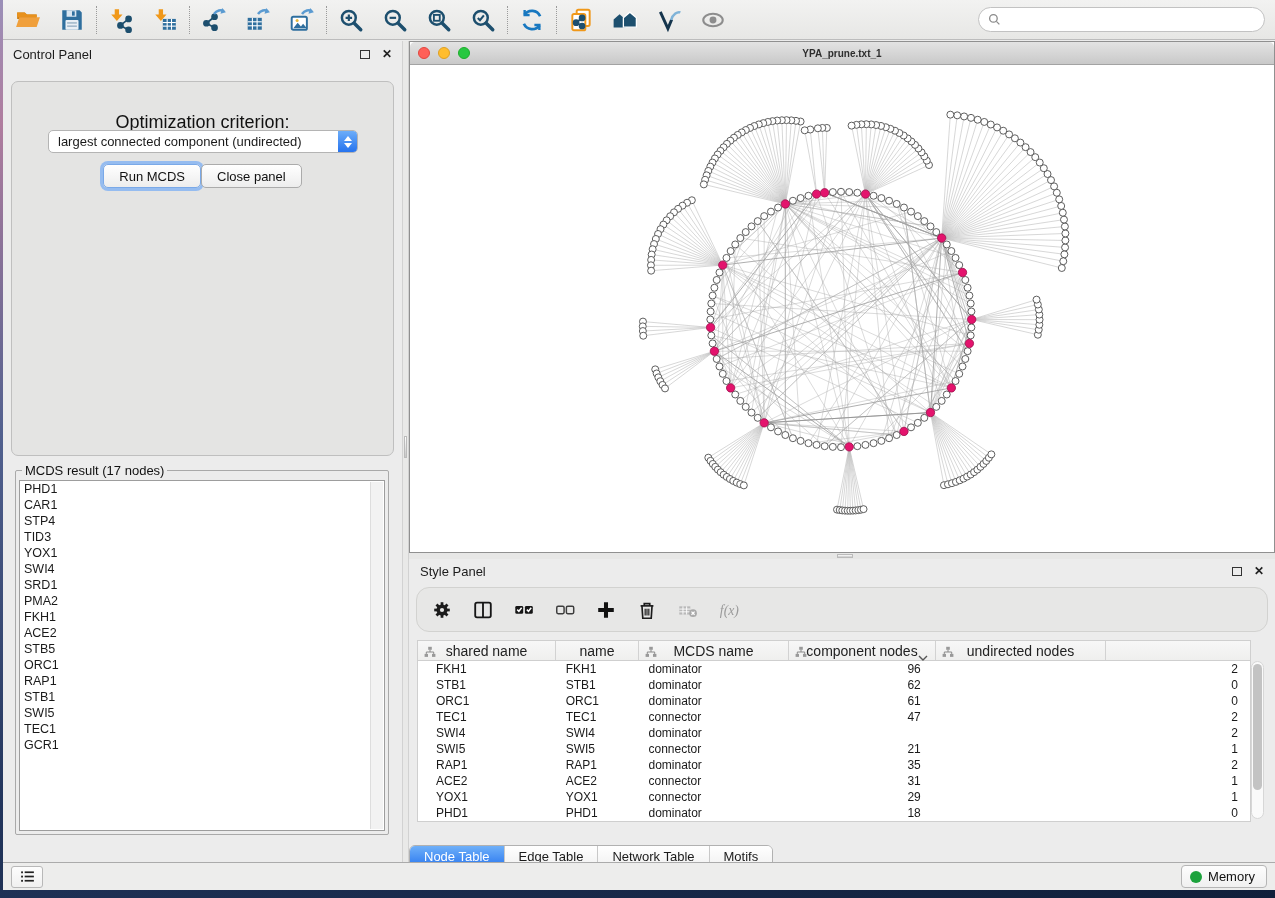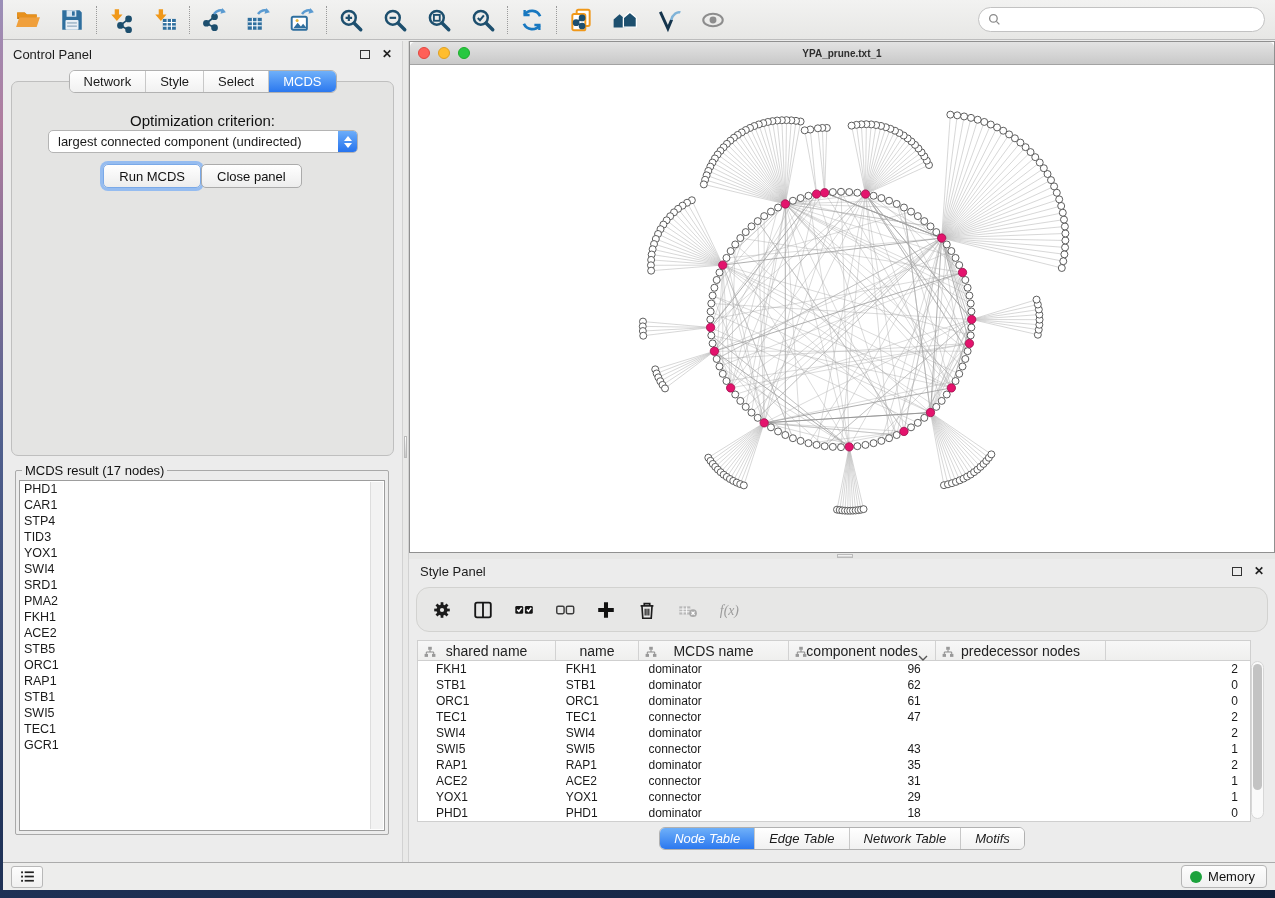--- a/index.html
+++ b/index.html
@@ -33,21 +33,21 @@
   .float-btn { width:10px; height:9px; border:1.5px solid #333; display:inline-block; }
   .close-btn { font-size:12px; font-weight:bold; color:#222; line-height:10px; }
   .cp-tabs { position:absolute; top:29px; left:50%; transform:translateX(-50%); z-index:3; }
   .seg { display:inline-flex; border:1px solid #b1b1b1; border-radius:6px; overflow:hidden; background:#fff; }
   .seg .s { padding:3px 14px; font-size:13px; background:linear-gradient(#ffffff,#f1f1f1);
     border-right:1px solid #c8c8c8; white-space:nowrap; }
   .seg .s:last-child { border-right:none; }
   .seg .s.sel { background:linear-gradient(#6fb0f9,#2b78ef); color:#fff; }
   .cp-box { position:absolute; top:40px; left:8px; right:8px; height:375px; background:#e4e4e3;
     border:1px solid #bfbfbf; border-radius:7px; }
-  .opt-label { margin-top:30px; text-align:center; font-size:15px; color:#111; }
+  .opt-label { margin-top:30px; text-align:center; font-size:18px; color:#111; }
   .select { position:absolute; top:48px; left:36px; right:35px; height:23px; background:#fff;
     border:1px solid #b4b4b4; border-radius:5px; display:flex; align-items:center; }
   .select-text { padding-left:9px; font-size:13px; flex:1; white-space:nowrap; overflow:hidden; }
   .stepper { width:19px; align-self:stretch; background:linear-gradient(#6cadf9,#2673ee);
     border-radius:0 4px 4px 0; display:flex; flex-direction:column; align-items:center; justify-content:center; gap:2px; }
   .stepper .up { width:0;height:0;border-left:4px solid transparent;border-right:4px solid transparent;border-bottom:5px solid #fff; }
   .stepper .dn { width:0;height:0;border-left:4px solid transparent;border-right:4px solid transparent;border-top:5px solid #fff; }
   .btn-row { position:absolute; top:82px; left:0; right:0; display:flex; justify-content:center; }
   .mac-btn { font-family:"Liberation Sans",sans-serif; font-size:13px; padding:3px 15px; height:24px;
     background:linear-gradient(#ffffff,#ededed); border:1px solid #ababab; border-radius:5px; color:#111; }
@@ -94,21 +94,21 @@
   .thead { display:flex; height:20px; background:linear-gradient(#f7f7f7,#efefee); border-bottom:1px solid #cfcfcf; }
   .th { position:relative; border-right:1px solid #d2d2d2; font-size:14px; color:#222;
     display:flex; align-items:center; justify-content:center; }
   .th .aicon { position:absolute; left:6px; top:4px; width:12px; height:12px; }
   .th .sortch { position:absolute; right:7px; top:7px; width:10px; height:6px; }
   .tbody .tr { display:flex; height:16px; }
   .tbody .td { font-size:12px; line-height:16px; white-space:nowrap; overflow:hidden; }
   .tp-scroll { position:absolute; top:102px; right:11px; width:13px; height:158px; background:#fafafa;
     border:1px solid #d7d7d7; border-radius:7px; }
   .tp-scroll .thumb { position:absolute; top:2px; left:1px; width:9px; height:126px; background:#c3c3c3; border-radius:6px; }
-  .tp-tabs { position:absolute; top:268px; left:0; right:0; display:flex; justify-content:center;font-style:italic; }
+  .tp-tabs { position:absolute; top:286px; left:0; right:0; display:flex; justify-content:flex-start; }
 
   
   .status-bar { position:absolute; bottom:0; left:0; right:0; height:28px; background:#ededec;
     border-top:1px solid #ababab; display:flex; align-items:center; padding:0 8px; }
   .status-list-btn { width:32px; height:22px; background:linear-gradient(#fdfdfd,#f0f0f0);
     border:1px solid #b8b8b8; border-radius:3px; display:flex; align-items:center; justify-content:center; }
   .status-list-btn svg { width:17px; height:17px; }
   .memory-btn { margin-left:auto; height:23px; display:flex; align-items:center; gap:6px;
     background:linear-gradient(#fdfdfd,#f0f0f0); border:1px solid #b5b5b5; border-radius:4px;
     padding:0 11px 0 8px; font-family:"Liberation Sans",sans-serif; font-size:13px; color:#111;justify-content:center; }
@@ -301,26 +301,20 @@
     <div class="main">
 
       <div class="control-panel">
         <div class="cp-header">
           <span class="panel-title">Control Panel</span>
           <span class="win-btns">
             <span class="float-btn"></span>
             <span class="close-btn">✕</span>
           </span>
         </div>
-        <div class="cp-tabs seg" id="cpTabs">
-            <div class="s">Network</div>
-            <div class="s">Style</div>
-            <div class="s">Select</div>
-            <div class="s sel">MCDS</div>
-          </div>
         <div class="cp-box">
           <div class="opt-label">Optimization criterion:</div>
           <div class="select">
             <span class="select-text">largest connected component (undirected)</span>
             <span class="stepper">
                 <span class="up"></span>
                 <span class="dn"></span>
               </span>
           </div>
           <div class="btn-row">
@@ -1094,21 +1088,21 @@
                   <span class="aicon"><svg viewBox="0 0 12 12">
                       <g fill="#999">
                         <rect x="4.2" y="0.8" width="3.6" height="3"></rect>
                         <rect x="0.6" y="7.9" width="3.4" height="3"></rect>
                         <rect x="8" y="7.9" width="3.4" height="3"></rect>
                       </g>
                       <g fill="none" stroke="#8a8a8a" stroke-width="1">
                         <path d="M6 3.8v2.2M6 6H2.3v1.9M6 6h3.7v1.9"></path>
                       </g>
                     </svg></span>
-                  <span>predecessor nodes</span>
+                  <span>undirected nodes</span>
                 </div>
                 <div class="th" style="flex: 1 1 0%; border-right: none;"></div>
               </div>
               <div class="tbody">
                 <div class="tr">
                   <div class="td" style="width: 138px; text-align: left; padding-left: 18px;">FKH1</div>
                   <div class="td" style="width: 83px; text-align: left; padding-left: 10px;">FKH1</div>
                   <div class="td" style="width: 150px; text-align: left; padding-left: 10px;">dominator</div>
                   <div class="td" style="width: 147px; text-align: right; padding-right: 14px;">96</div>
                   <div class="td" style="width: 316px; text-align: right; padding-right: 12px;">2</div>
@@ -1138,21 +1132,21 @@
                   <div class="td" style="width: 138px; text-align: left; padding-left: 18px;">SWI4</div>
                   <div class="td" style="width: 83px; text-align: left; padding-left: 10px;">SWI4</div>
                   <div class="td" style="width: 150px; text-align: left; padding-left: 10px;">dominator</div>
                   <div class="td" style="width: 147px; text-align: center; padding-right: 14px; margin-top: 32px;">46</div>
                   <div class="td" style="width: 316px; text-align: right; padding-right: 12px;">2</div>
                 </div>
                 <div class="tr">
                   <div class="td" style="width: 138px; text-align: left; padding-left: 18px;">SWI5</div>
                   <div class="td" style="width: 83px; text-align: left; padding-left: 10px;">SWI5</div>
                   <div class="td" style="width: 150px; text-align: left; padding-left: 10px;">connector</div>
-                  <div class="td" style="width: 147px; text-align: right; padding-right: 14px;">43</div>
+                  <div class="td" style="width: 147px; text-align: right; padding-right: 14px;">21</div>
                   <div class="td" style="width: 316px; text-align: right; padding-right: 12px;">1</div>
                 </div>
                 <div class="tr">
                   <div class="td" style="width: 138px; text-align: left; padding-left: 18px;">RAP1</div>
                   <div class="td" style="width: 83px; text-align: left; padding-left: 10px;">RAP1</div>
                   <div class="td" style="width: 150px; text-align: left; padding-left: 10px;">dominator</div>
                   <div class="td" style="width: 147px; text-align: right; padding-right: 14px;">35</div>
                   <div class="td" style="width: 316px; text-align: right; padding-right: 12px;">2</div>
                 </div>
                 <div class="tr">

